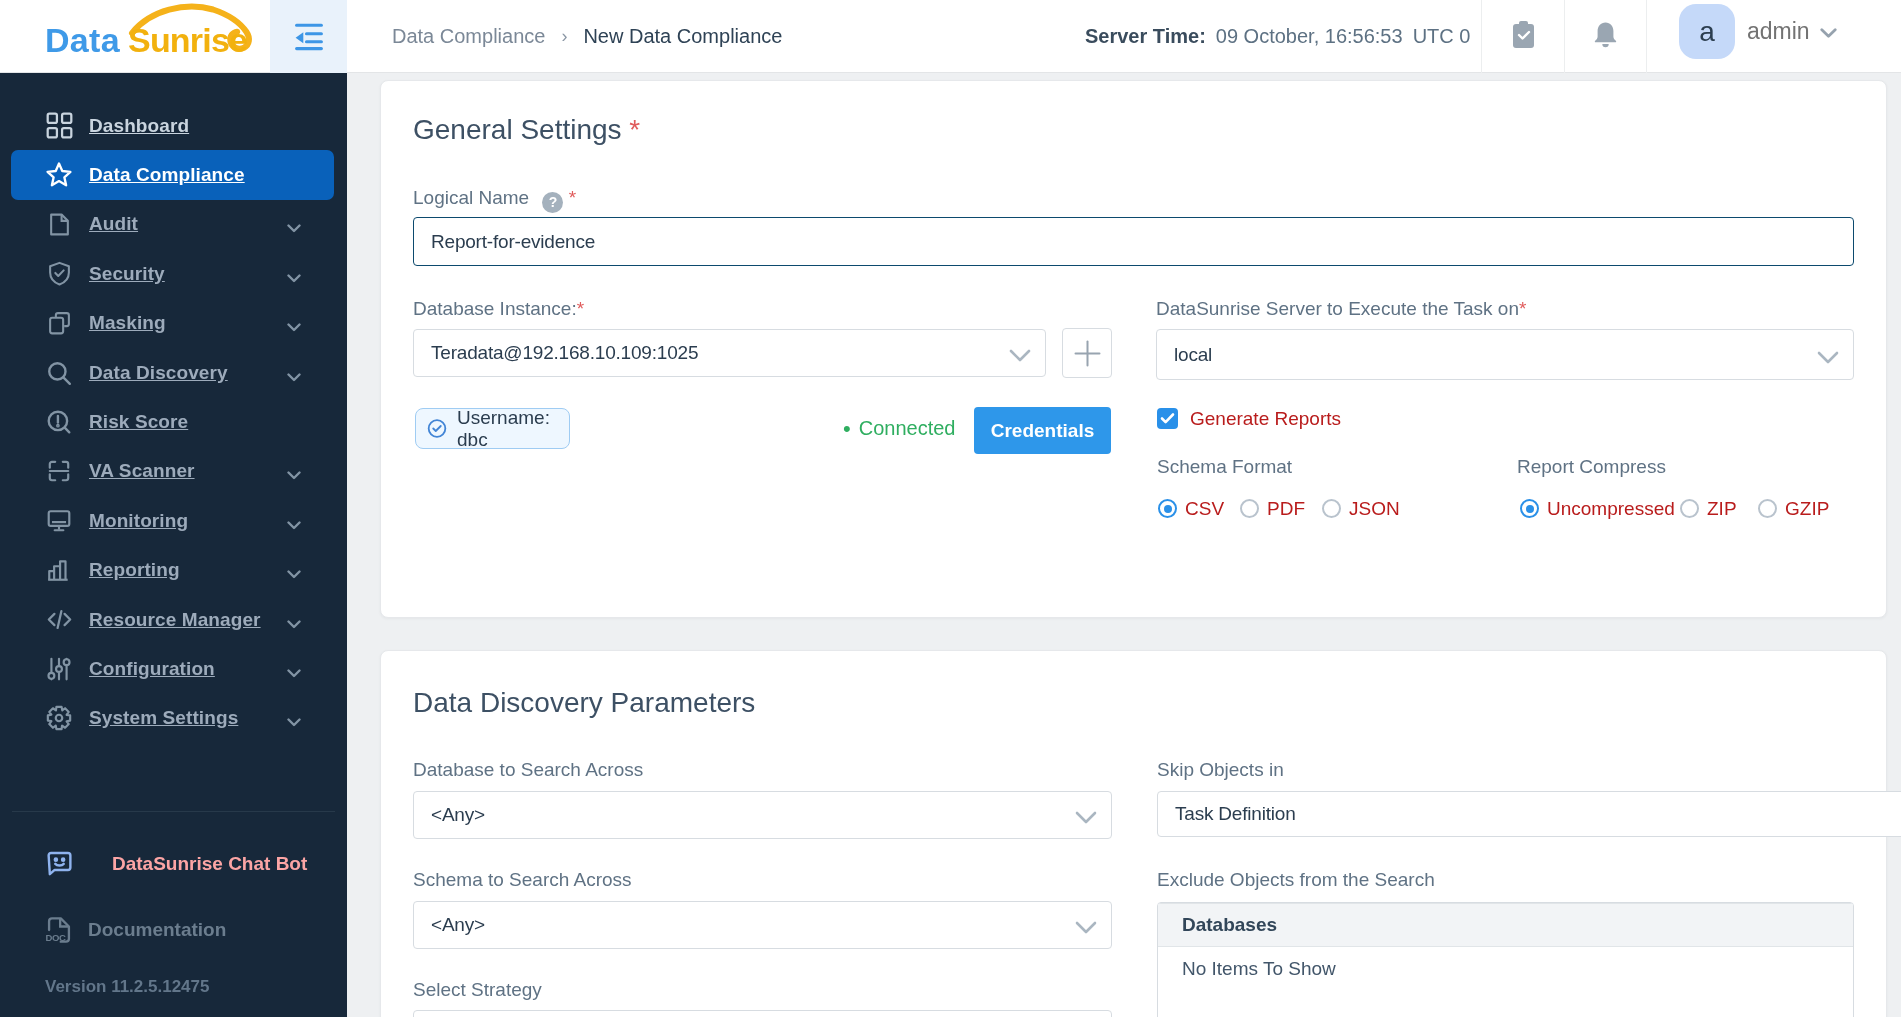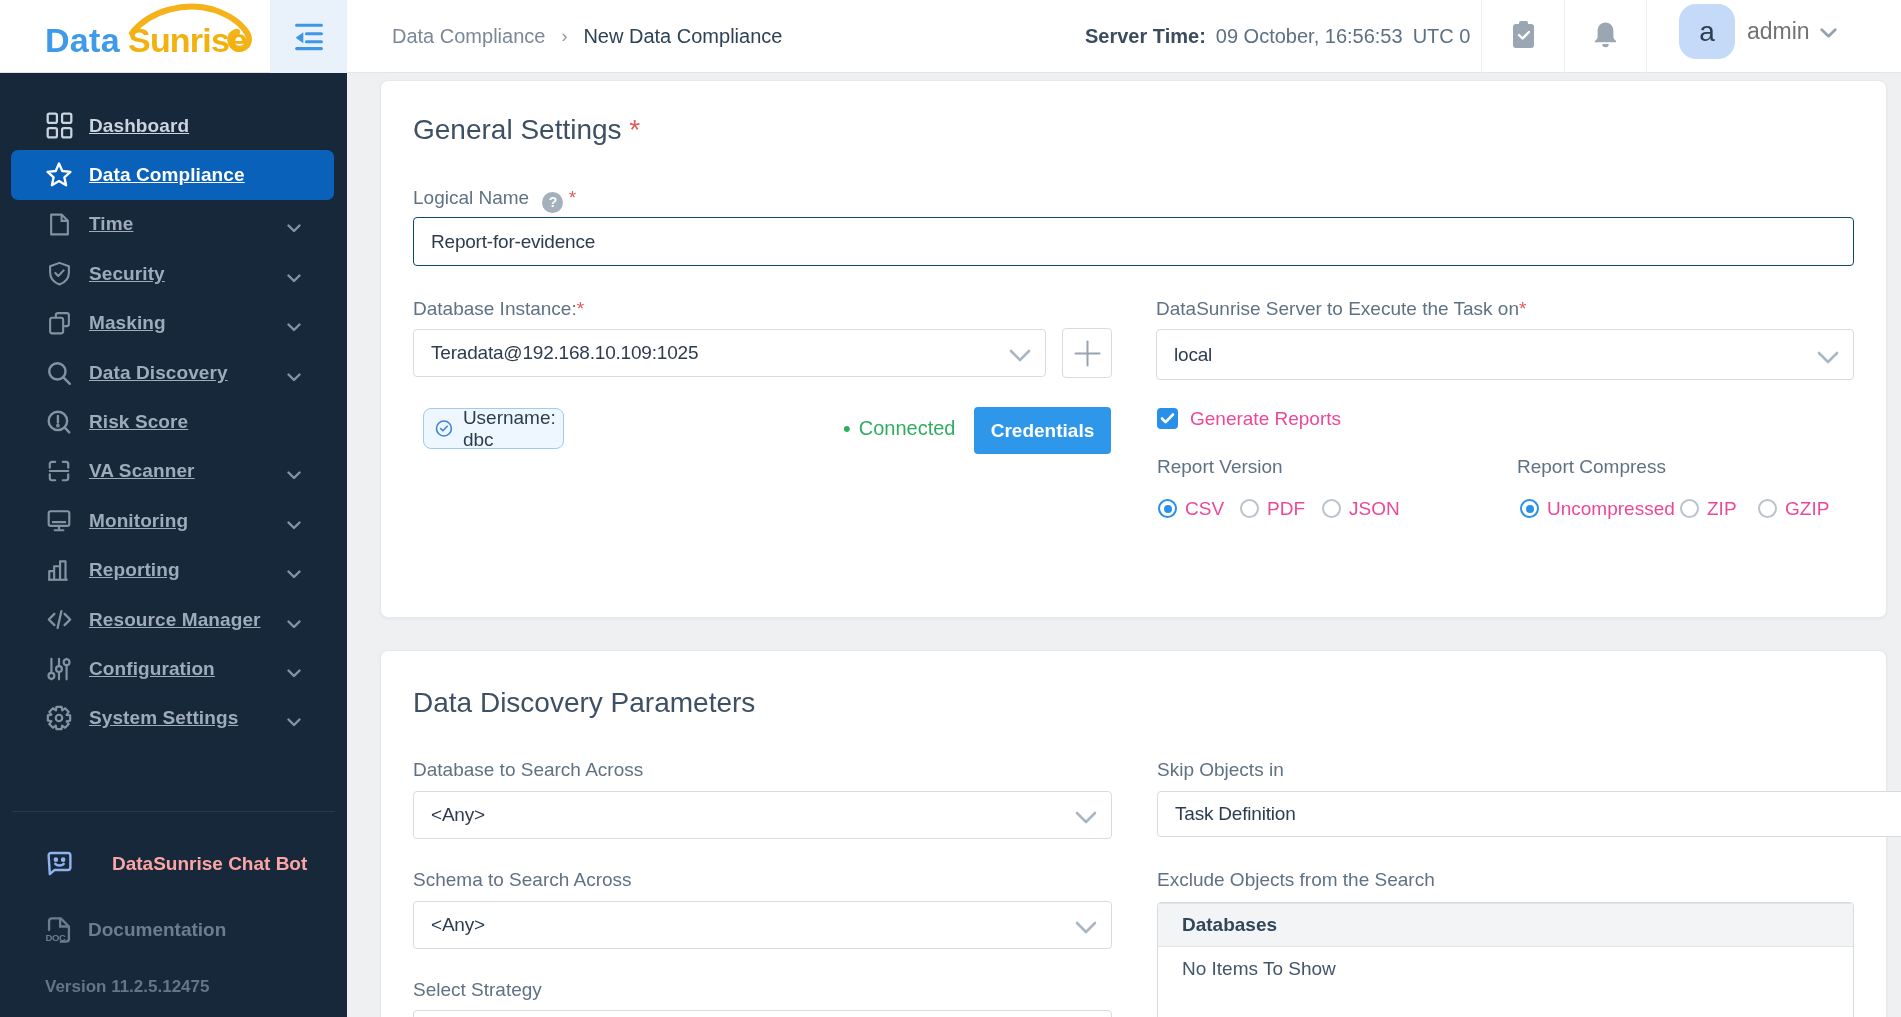--- a/index.html
+++ b/index.html
@@ -39,21 +39,21 @@
 .ctitle { position:absolute; left:32px; font-size:28px; color:#3d5064; }
 .star { color:#e05c5c; }
 .lbl { position:absolute; font-size:19px; color:#5f7284; }
 .inp { position:absolute; border:1px solid #0c4a6e; border-radius:4px; background:#fff; font-size:19px; letter-spacing:-0.2px; color:#2b3d4f; display:flex; align-items:center; padding-left:17px; }
 .sel { position:absolute; border:1px solid #d7dce1; border-radius:4px; background:#fff; font-size:19px; letter-spacing:-0.2px; color:#2b3d4f; display:flex; align-items:center; padding-left:17px; }
 .sel .sc { position:absolute; right:14px; top:50%; margin-top:-7px; }
 .qmark { display:inline-block; width:21px; height:21px; border-radius:50%; background:#a4b1bd; color:#fff; font-size:14px; font-weight:700; text-align:center; line-height:21px; vertical-align:-3px; margin-left:8px; }
 .radio { position:absolute; width:19px; height:19px; border-radius:50%; border:2px solid #b9c3cd; background:#fff; }
 .radio.on { border-color:#2a90e8; }
 .radio.on::after { content:""; position:absolute; left:3.5px; top:3.5px; width:8px; height:8px; border-radius:50%; background:#2a90e8; }
-.rlbl { position:absolute; font-size:19px; color:#ec4899; }
+.rlbl { position:absolute; font-size:19px; color:#b91c1c; }
 </style>
 </head>
 <body>
 
 <div id="header">
 
   <svg class="abs" style="left:42px; top:0;" width="215" height="73" viewBox="0 0 215 73">
     <path d="M 90 33 C 108 10, 144 1.5, 171 9.5 C 186 14.5, 198.5 23, 204.5 32 C 208.5 38, 207.5 45, 202 47.7 C 196 50.6, 189.5 47.1, 188.4 41.1 C 187.5 36.3, 190.5 32.3, 195.2 31.7" fill="none" stroke="#f5b21a" stroke-width="6" stroke-linecap="round"></path>
     <text x="3" y="52" font-family="Liberation Sans, sans-serif" font-size="34" font-weight="700" letter-spacing="0.3" fill="#3f9ae8">Data</text>
     <text x="86" y="52" font-family="Liberation Sans, sans-serif" font-size="34" font-weight="700" letter-spacing="-0.8" fill="#f2b10e">Sunrise</text>
@@ -121,21 +121,21 @@
         </span>
       <span class="mtxt">Data Compliance</span>
     </div>
     <div class="mitem">
       <span class="mico">
           <svg width="25" height="25" viewBox="0 0 24 24" fill="none" stroke="#8294a4" stroke-width="2">
             <path d="M4 2.5 h10 l6 6 v13 h-16 z" stroke-linejoin="round"></path>
             <path d="M14 2.5 v6 h6"></path>
           </svg>
         </span>
-      <span class="mtxt">Time</span>
+      <span class="mtxt">Audit</span>
       <span class="chev"><svg width="14" height="9" viewBox="0 0 14 9">
             <path d="M1.5 1.5 L7 7 L12.5 1.5" fill="none" stroke="#8294a4" stroke-width="2.4" stroke-linecap="round" stroke-linejoin="round"></path>
           </svg></span>
     </div>
     <div class="mitem">
       <span class="mico">
           <svg width="25" height="25" viewBox="0 0 24 24" fill="none" stroke="#8294a4" stroke-width="2">
             <path d="M12 1.8 L21 5 V11 C21 17 17.5 20.5 12 22.6 C6.5 20.5 3 17 3 11 V5 Z" stroke-linejoin="round"></path>
             <path d="M8 11.5 l2.8 2.8 L16 9" stroke-linecap="round" stroke-linejoin="round"></path>
           </svg>
@@ -307,40 +307,40 @@
         </g>
       </svg>
   </div>
   <div class="lbl" style="left:775px; top:217px;">DataSunrise Server to Execute the Task on<span class="star" style="font-size:19px;">*</span></div>
   <div class="sel" style="left:775px; top:248px; width:698px; height:51px;">local
     <span class="sc"><svg width="22" height="14" viewBox="0 0 22 14">
           <path d="M2 2 L11 11 L20 2" fill="none" stroke="#aab6c1" stroke-width="2.6" stroke-linecap="round" stroke-linejoin="round"></path>
         </svg></span>
   </div>
 
-  <div class="abs" style="left:42px; top:327px; width:141px; height:41px; border:1px solid #9fccf3; background:#eef7ff; border-radius:8px; display:flex; align-items:center; font-size:19px; color:#2b3d4f;">
+  <div class="abs" style="left:34px; top:327px; width:155px; height:41px; border:1px solid #9fccf3; background:#eef7ff; border-radius:8px; display:flex; align-items:center; font-size:19px; color:#2b3d4f;">
     <svg style="margin-left:11px;" width="23" height="23" viewBox="0 0 24 24" fill="none" stroke="#4285d6" stroke-width="2.2">
         <circle cx="12" cy="12" r="10"></circle>
         <path d="M7.5 12 l3 3 L16.5 9" stroke-linecap="round" stroke-linejoin="round"></path>
       </svg>
     <span style="margin-left:10px;">Username: dbc</span>
   </div>
   <div class="abs" style="left:462px; top:327px; height:41px; display:flex; align-items:center; font-size:20px; color:#2fae60;">
     <span style="font-size:22px; margin-right:8px; line-height:0;">•</span>Connected
   </div>
   <div class="abs" style="left:593px; top:326px; width:137px; height:47px; background:#2e97ea; border-radius:4px; display:flex; align-items:center; justify-content:center; color:#fff; font-size:19px; font-weight:700;">Credentials</div>
 
   <div class="abs" style="left:776px; top:327px; width:21px; height:21px; background:#2990e9; border-radius:4px;">
     <svg width="21" height="21" viewBox="0 0 21 21">
         <path d="M5 10.5 l3.6 3.6 L16 6.5" fill="none" stroke="#fff" stroke-width="2.6" stroke-linecap="round" stroke-linejoin="round"></path>
       </svg>
   </div>
   <div class="rlbl" style="left:809px; top:327px; line-height:21px;">Generate Reports</div>
 
-  <div class="lbl" style="left:776px; top:375px;">Report Version</div>
+  <div class="lbl" style="left:776px; top:375px;">Schema Format</div>
   <div class="lbl" style="left:1136px; top:375px;">Report Compress</div>
 
   <div class="radio on" style="left:777px; top:418px;"></div>
   <div class="rlbl" style="left:804px; top:418px; line-height:20px;">CSV</div>
   <div class="radio" style="left:859px; top:418px;"></div>
   <div class="rlbl" style="left:886px; top:418px; line-height:20px;">PDF</div>
   <div class="radio" style="left:941px; top:418px;"></div>
   <div class="rlbl" style="left:968px; top:418px; line-height:20px;">JSON</div>
 
   <div class="radio on" style="left:1139px; top:418px;"></div>

